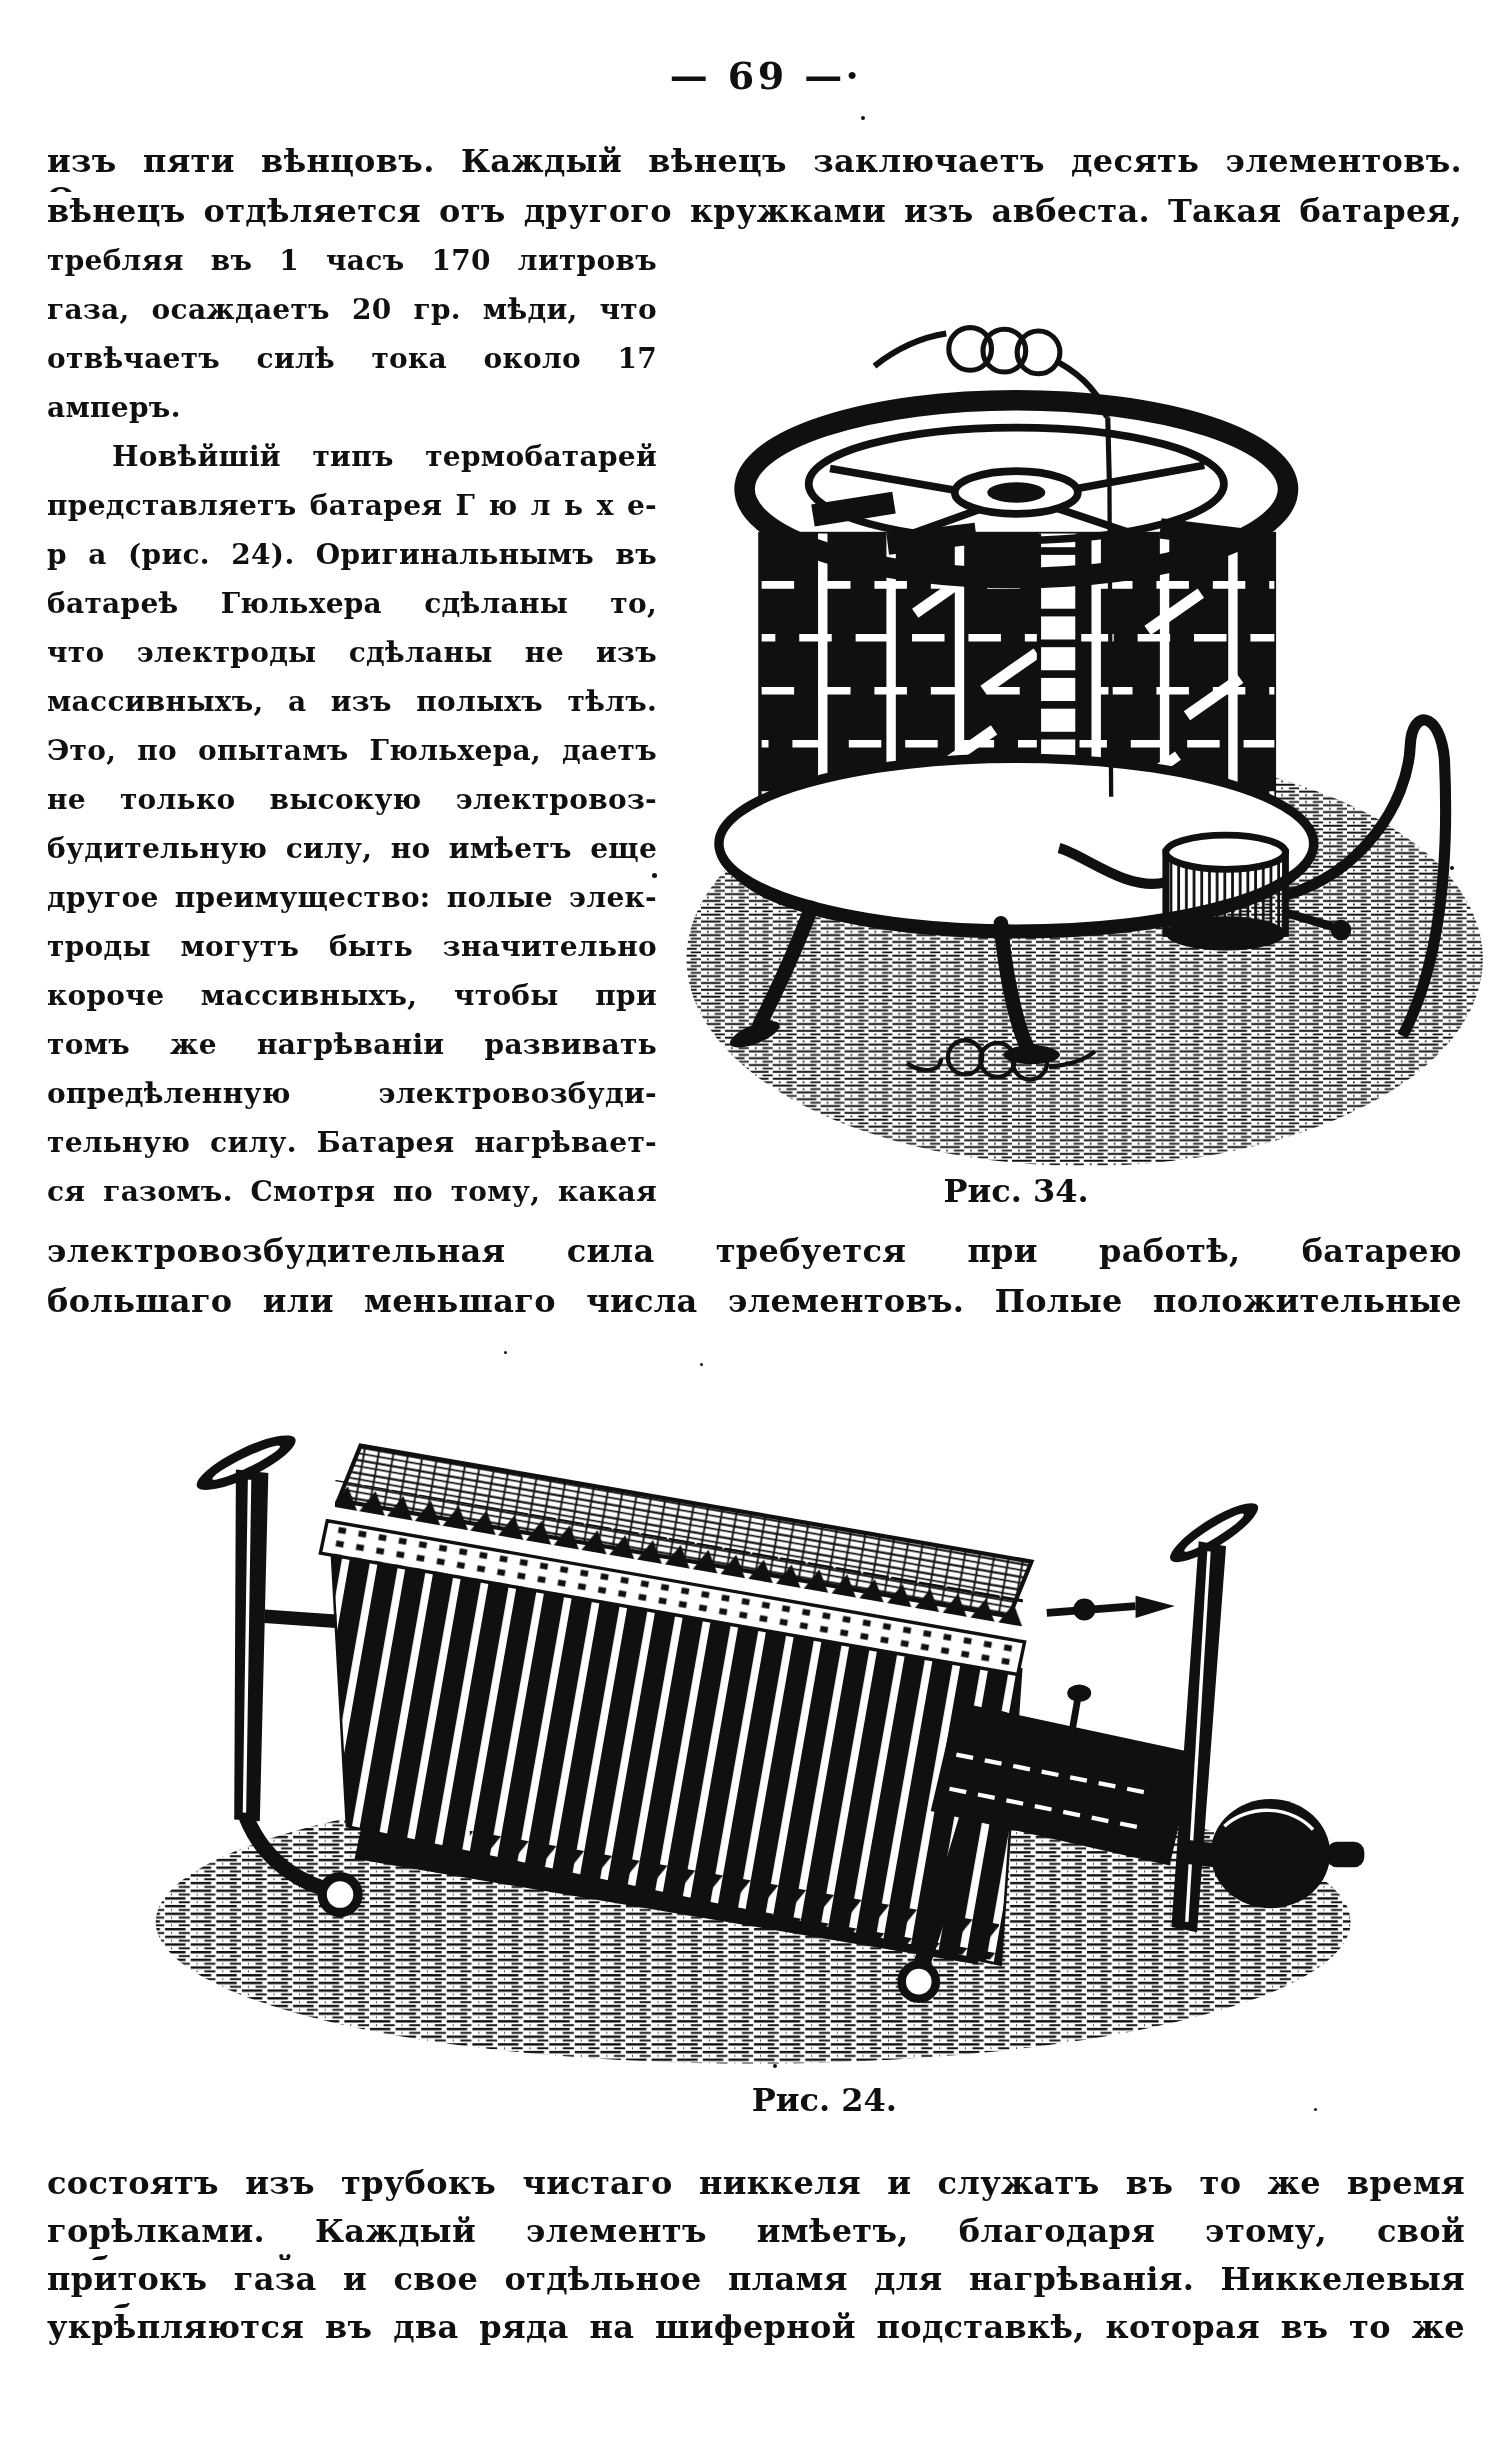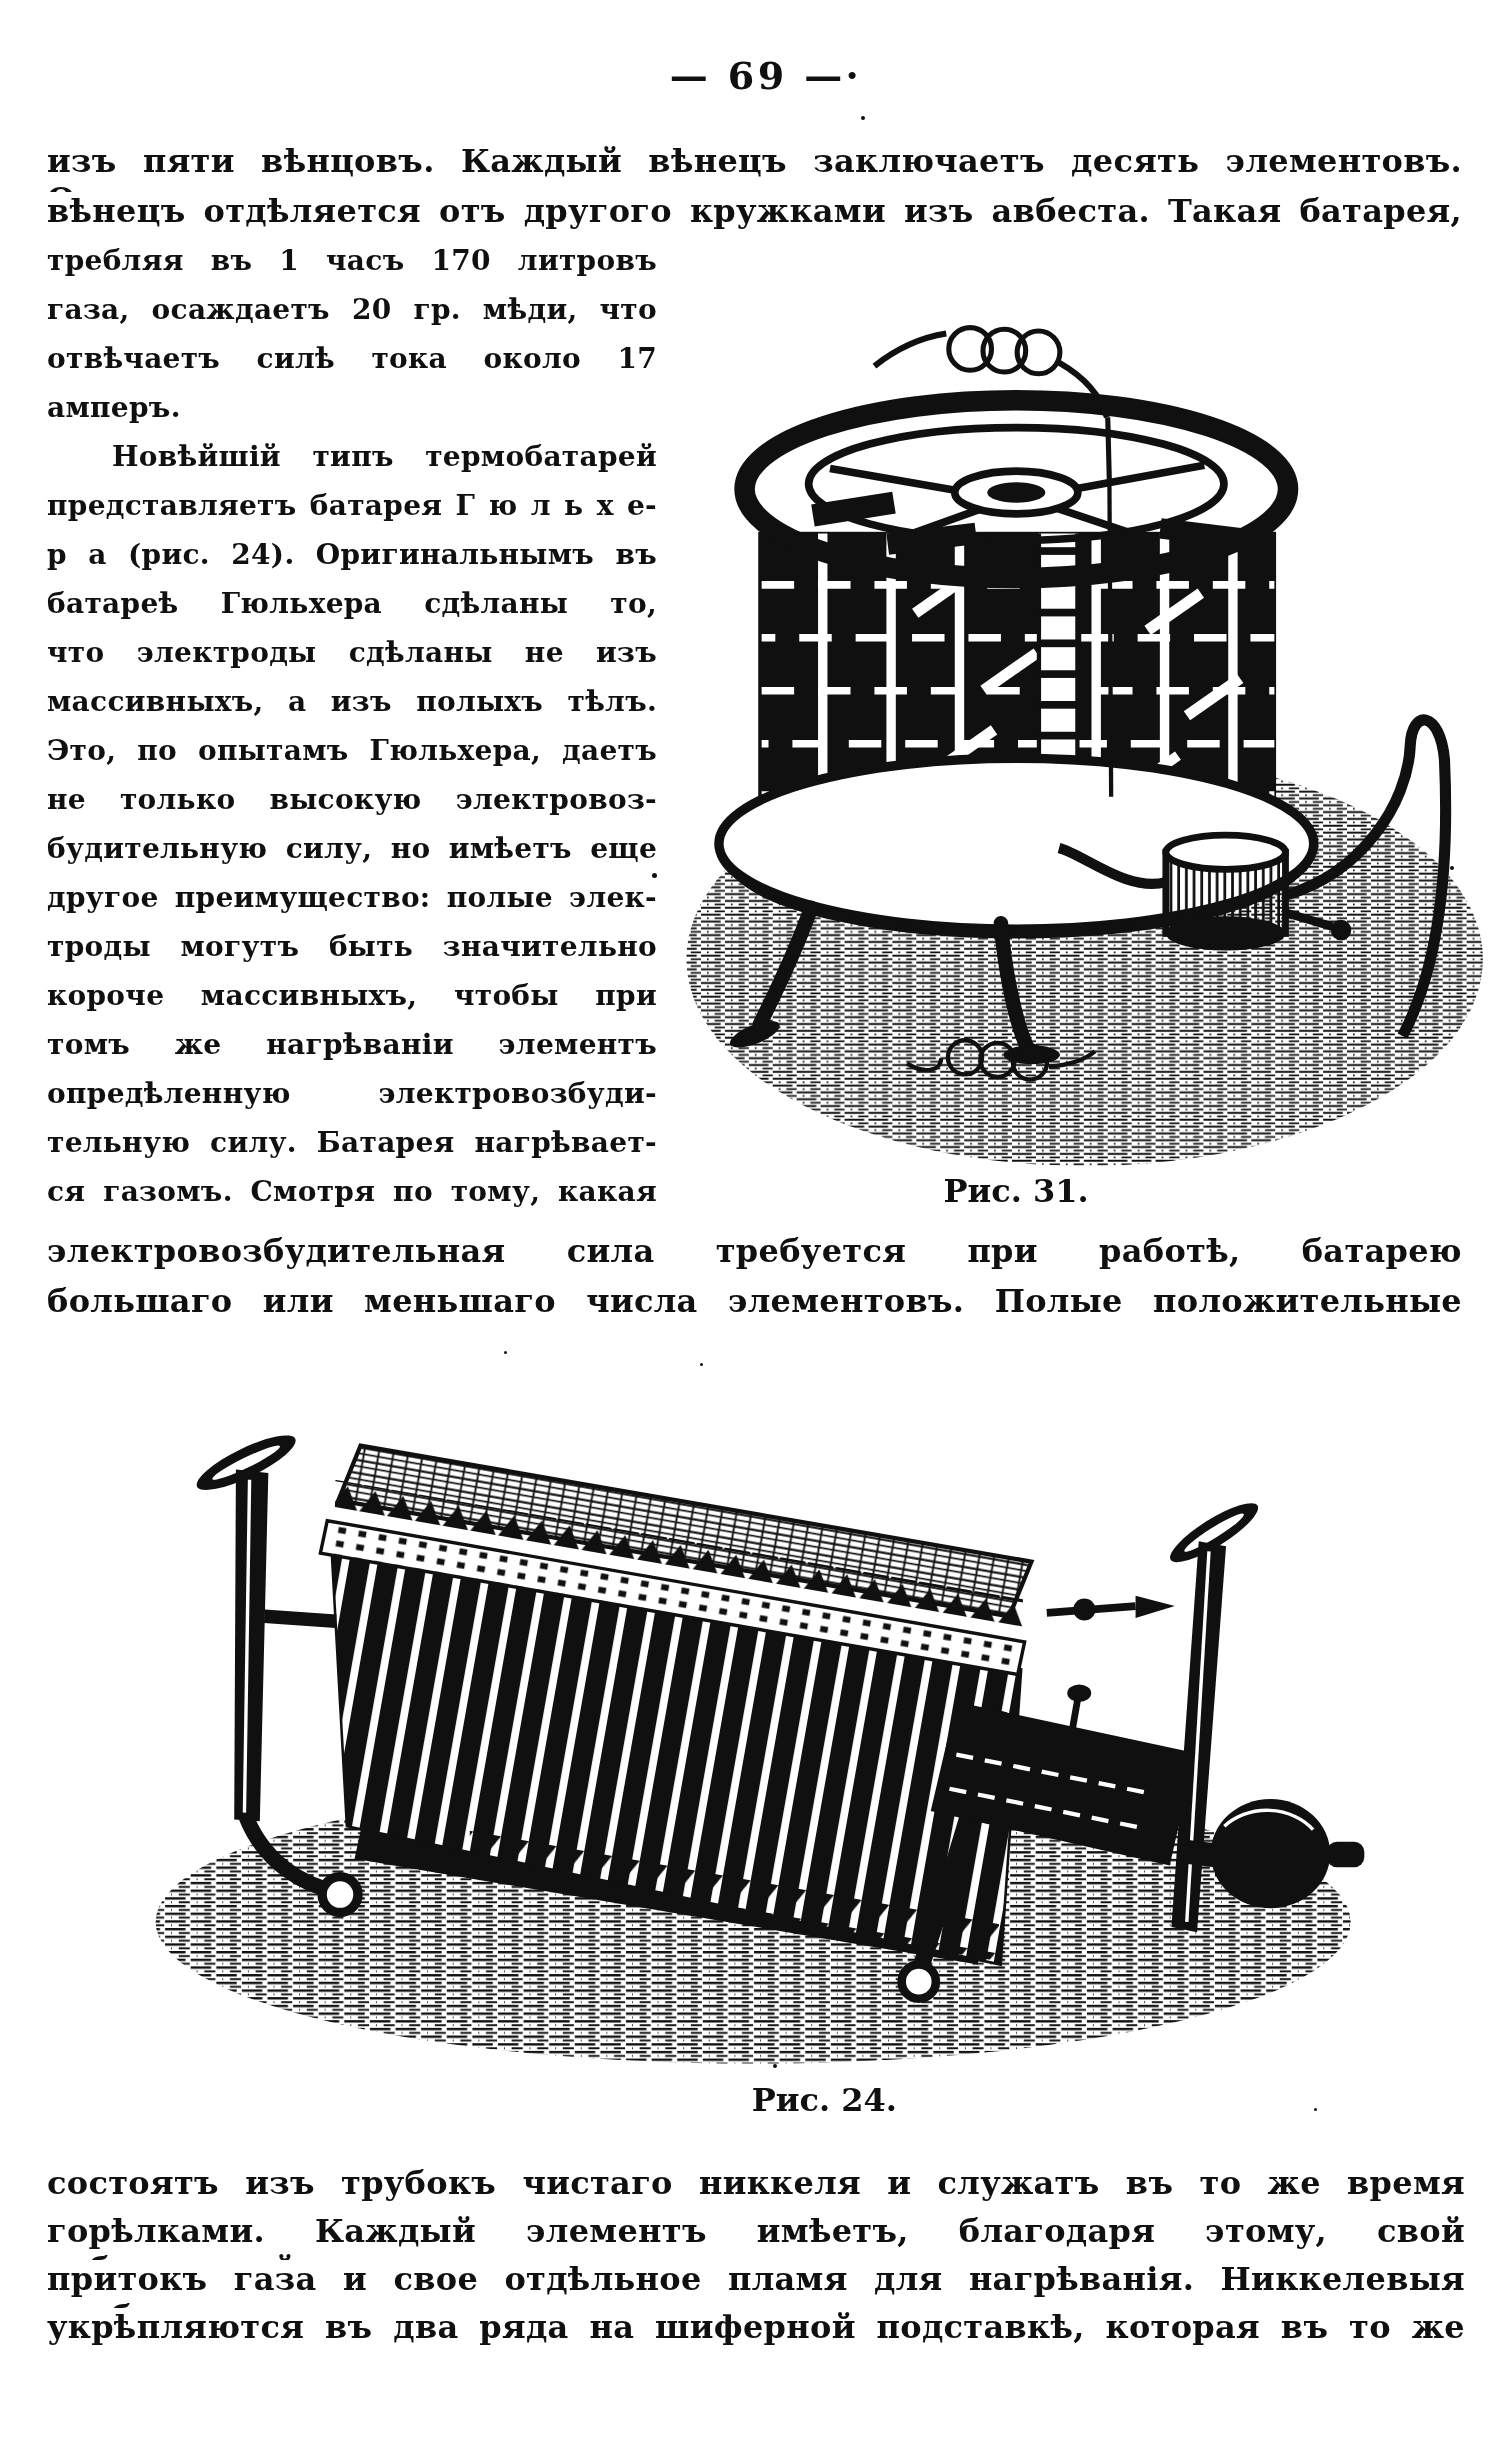--- a/index.html
+++ b/index.html
@@ -58,21 +58,21 @@
   <div class="tl">р а (рис. 24). Оригинальнымъ въ</div>
   <div class="tl">батареѣ Гюльхера сдѣланы то,</div>
   <div class="tl">что электроды сдѣланы не изъ</div>
   <div class="tl">массивныхъ, а изъ полыхъ тѣлъ.</div>
   <div class="tl">Это, по опытамъ Гюльхера, даетъ</div>
   <div class="tl">не только высокую электровоз-</div>
   <div class="tl">будительную силу, но имѣетъ еще</div>
   <div class="tl">другое преимущество: полые элек-</div>
   <div class="tl">троды могутъ быть значительно</div>
   <div class="tl">короче массивныхъ, чтобы при</div>
-  <div class="tl">томъ же нагрѣваніи элементъ</div>
+  <div class="tl">томъ же нагрѣваніи развивать</div>
   <div class="tl">опредѣленную электровозбуди-</div>
   <div class="tl">тельную силу. Батарея нагрѣвает-</div>
   <div class="tl">ся газомъ. Смотря по тому, какая</div>
 </div>
 
 <svg id="fig23" class="abs" style="left:683px;top:284px;" width="817" height="887" viewBox="0 0 956 1038" role="img">
   <defs>
     <pattern id="p23h" width="28" height="8" patternUnits="userSpaceOnUse">
       <line x1="0" y1="2" x2="28" y2="2" stroke="#101010" stroke-width="2.4" stroke-dasharray="16 5"></line>
       <line x1="-10" y1="6" x2="28" y2="6" stroke="#101010" stroke-width="2" stroke-dasharray="12 7"></line>
@@ -181,21 +181,21 @@
     <path d="M224,96 C252,74 282,62 308,58" stroke-width="7"></path>
     <circle cx="336" cy="76" r="25" stroke-width="6"></circle>
     <circle cx="376" cy="78" r="25" stroke-width="6"></circle>
     <circle cx="416" cy="80" r="25" stroke-width="6"></circle>
     <path d="M440,92 C468,108 488,128 496,156" stroke-width="7"></path>
     <line x1="497" y1="156" x2="499" y2="236" stroke-width="6"></line>
     <line x1="499" y1="236" x2="501" y2="600" stroke-width="5"></line>
   </g>
 </svg>
 
-<div id="cap23" class="abs caption">Рис. 31.</div>
+<div id="cap23" class="abs caption">Рис. 34.</div>
 
 <div id="para-mid" class="abs">
   <div class="tl">электровозбудительная сила требуется при работѣ, батарею составляютъ изъ</div>
   <div class="tl">большаго или меньшаго числа элементовъ. Полые положительные электроды</div>
 </div>
 
 <svg id="fig24" class="abs" style="left:145px;top:1420px;" width="1230" height="647" viewBox="0 0 1440 758" role="img">
   <defs>
     <pattern id="p24h" width="30" height="9" patternUnits="userSpaceOnUse">
       <line x1="0" y1="2.5" x2="30" y2="2.5" stroke="#101010" stroke-width="2.6" stroke-dasharray="17 6"></line>

